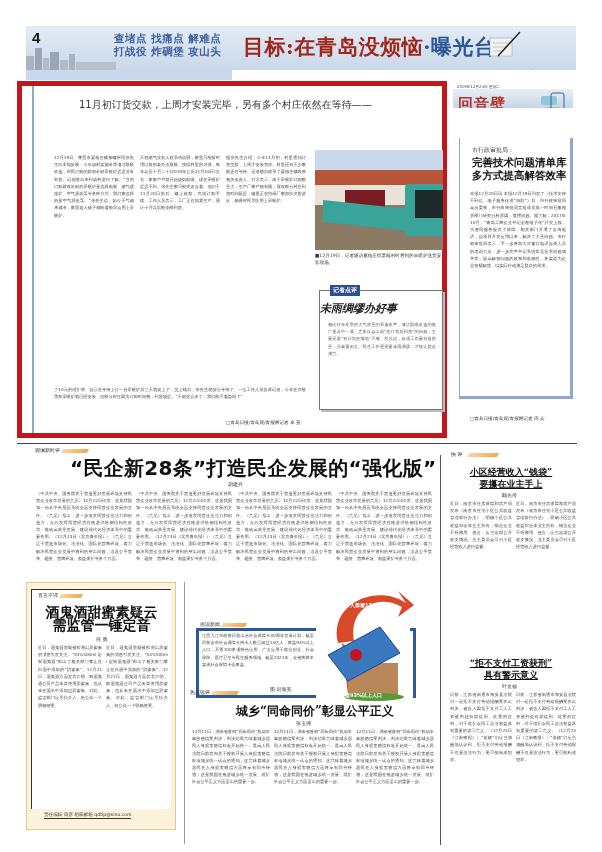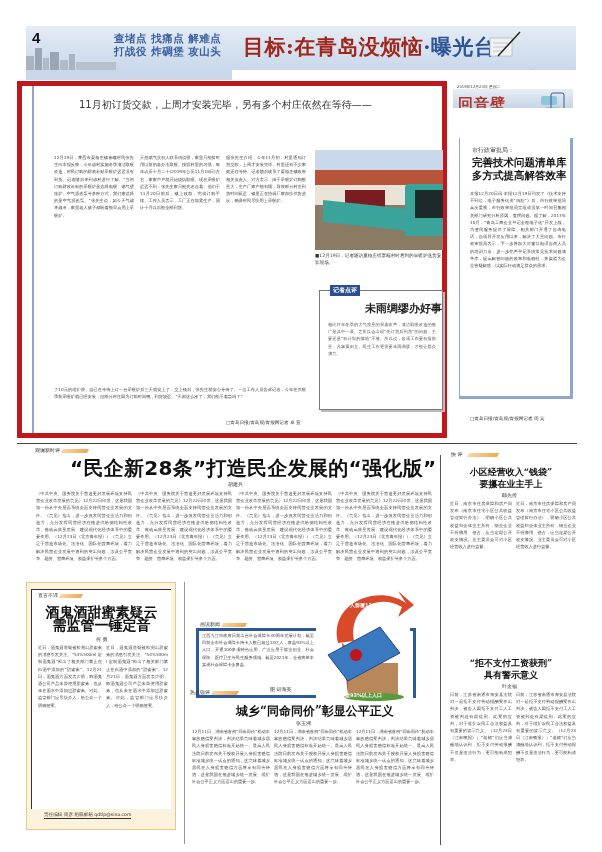--- a/index.html
+++ b/index.html
@@ -45,22 +45,22 @@
   .truck-bed { position: absolute; left: 8px; top: 55px; width: 95px; height: 22px; background: #3aa39a; transform: skewY(6deg); }
   .truck-cab { position: absolute; left: 90px; top: 34px; width: 38px; height: 52px; background: #3aa39a; border-radius: 4px 0 0 0; }
   .truck-window { position: absolute; left: 100px; top: 40px; width: 28px; height: 28px; background: #1c2a2a; }
   .stove { position: absolute; left: 30px; top: 40px; width: 40px; height: 18px; background: #7a1c22; }
   .caption { position: absolute; left: 281px; top: 166px; width: 128px; font-size: 4.6px; line-height: 7px; color: #333; }
 
   .comment-box { position: absolute; left: 285px; top: 204px; width: 124px; height: 120px;
     border: 1px solid #777; box-shadow: 2px 2px 0 #bbb; background: #fff; }
   .comment-tag { position: absolute; left: 10px; top: -6px; background: #2c4f8f; color: #fff;
     font-size: 6px; font-weight: 700; padding: 1px 3px; }
-  .comment-title { position: absolute; left: 0; right: 0; top: 10px; text-align: right;
-    font-family: "DejaVu Serif", serif; font-weight: 700; font-size: 11px; color: #222; }
+  .comment-title { position: absolute; left: 0; right: 0; top: 10px; text-align: left;
+    font-family: "DejaVu Serif", serif; font-weight: 700; font-size: 11px; color: #222; font-style: italic; }
   .byline { position: absolute; font-size: 4.6px; color: #333; white-space: nowrap; }
 
   
   .right-top { position: absolute; left: 453px; top: 81px; width: 120px; height: 349px; }
   .dateline { position: absolute; left: 4px; top: 3px; font-size: 3.8px; color: #444; white-space: nowrap; }
   .editors { position: absolute; left: 4px; top: 9px; font-size: 3.8px; color: #444; white-space: nowrap; }
   .echo-banner { position: absolute; left: 0; top: 8px; width: 120px; height: 19px;
     background: linear-gradient(180deg, #e8eef6 0%, #c7d4e6 100%); overflow: hidden; }
   .echo-title { position: absolute; left: 5px; top: 6px; font-family: "DejaVu Serif", serif;
     font-weight: 700; font-size: 15px; color: #b0342a; letter-spacing: 1px; }
@@ -77,21 +77,21 @@
   
   .section-tag { position: absolute; font-size: 5px; color: #333; white-space: nowrap; }
   .tag-stroke { position: absolute; height: 4px; background: linear-gradient(90deg, #f7d7a8, #f0a850); transform: skewX(-30deg); }
   .big-headline { position: absolute; left: 70px; top: 455px; font-family: "DejaVu Sans", sans-serif;
     font-weight: 700; font-size: 20px; color: #111; white-space: nowrap; letter-spacing: 0.3px; }
   .author { position: absolute; font-size: 5px; color: #333; white-space: nowrap; }
 
   .vrule { position: absolute; width: 1px; background: #555; }
 
   .right-headline { position: absolute; font-family: "DejaVu Serif", serif; font-weight: 700;
-    font-size: 9px; line-height: 12px; color: #111; text-align: center; }
+    font-size: 9px; line-height: 12px; color: #111; text-align: center; text-decoration: underline; }
 
   
   .yellow-box { position: absolute; left: 26px; top: 582px; width: 150px; height: 248px;
     background: #fdf3dc; border: 1px solid #e7c78c; }
   .yellow-inner { position: absolute; left: 4px; top: 6px; right: 4px; bottom: 20px; background: #fff; border-left: 1px solid #333; border-top: 1px solid #333; }
   .yb-headline { position: absolute; left: 0; right: 0; top: 16px; font-family: "DejaVu Serif", serif;
     font-weight: 700; font-size: 14px; line-height: 13px; text-align: center; color: #111; }
   .footer-credits { position: absolute; left: 44px; top: 812px; font-size: 4.6px; color: #333; white-space: nowrap;
     border-bottom: 1px solid #333; padding-bottom: 1px; }
 

